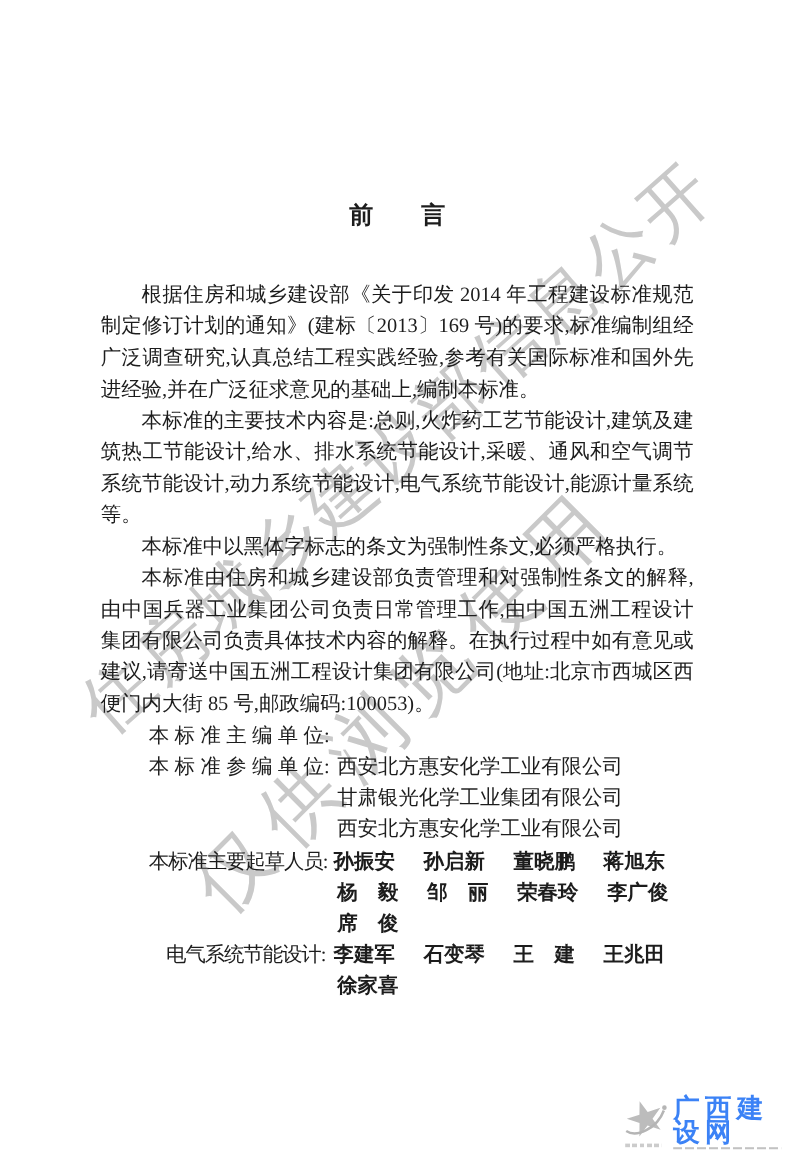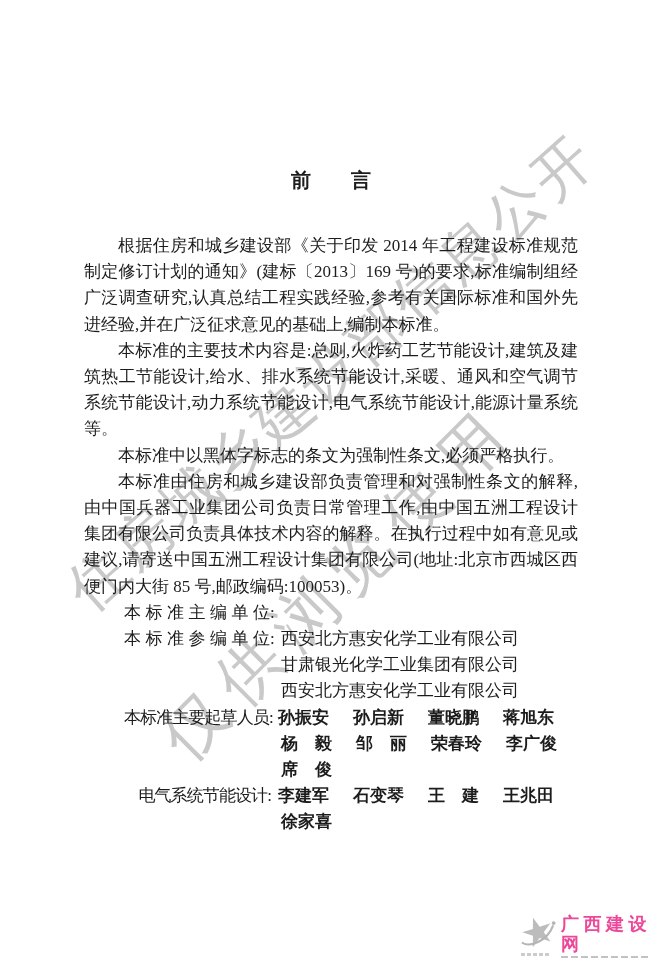--- a/index.html
+++ b/index.html
@@ -88,23 +88,23 @@
   
   .logo{
     position:absolute;z-index:1;
     left:519px;top:914px;
     display:flex;align-items:flex-start;
     color:#a6a6a6;
   }
   .logo svg{display:block;}
   .logo-texts{margin-left:4px;}
   .logo-name{
-    font-size:18px;line-height:20px;
+    font-size:22px;line-height:20px;
     letter-spacing:4.5px;
-    color:#ec4899;
+    color:#3b82f6;
     font-weight:bold;
     font-family:"Liberation Serif","DejaVu Serif",serif;
   }
   .logo-tagline{
     margin-top:2px;height:4px;width:90px;
     background:repeating-linear-gradient(90deg,#c2c2c2 0 7px,transparent 7px 10px);
   }
   .logo-startext{
     margin-top:1px;height:3px;width:30px;margin-left:2px;
     background:repeating-linear-gradient(90deg,#cccccc 0 4px,transparent 4px 6px);

